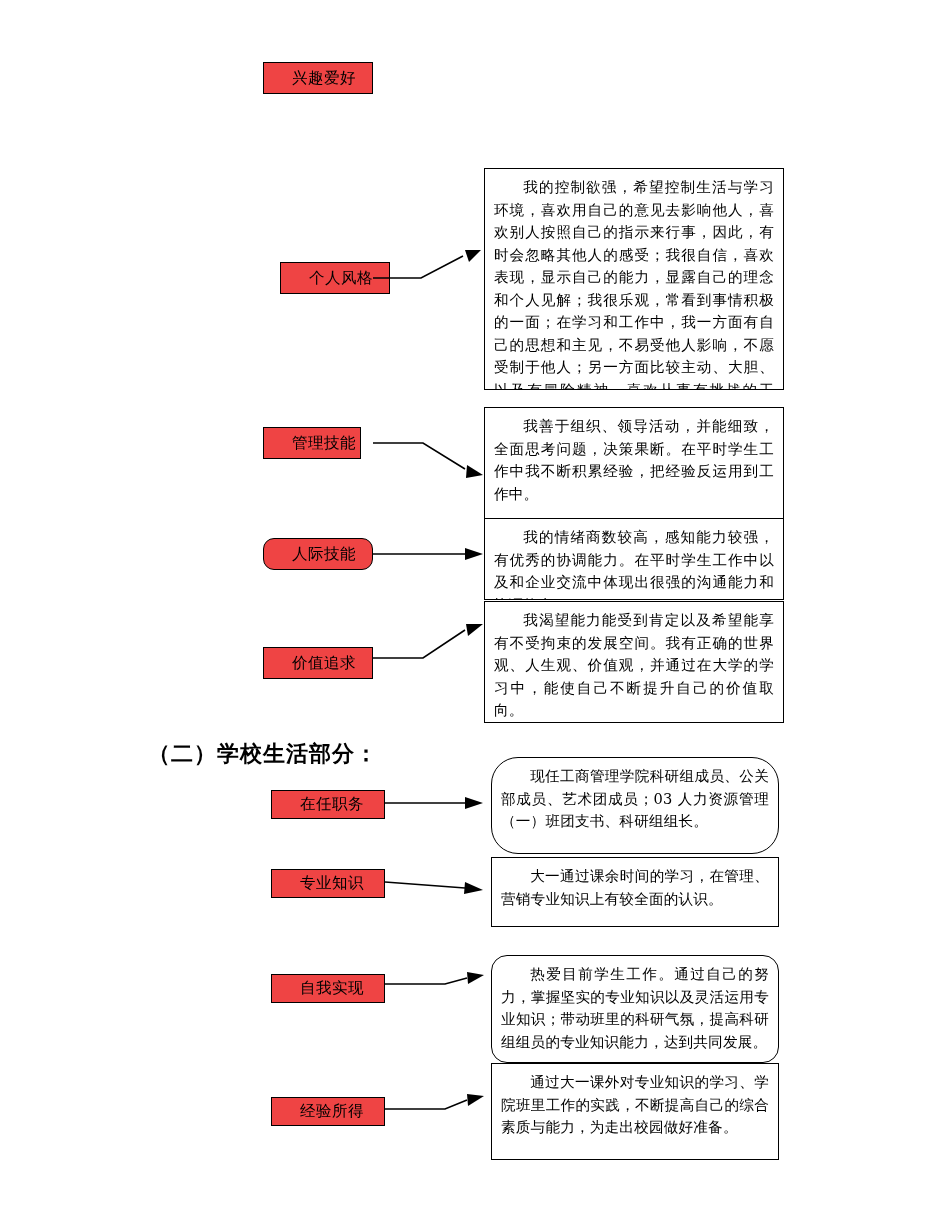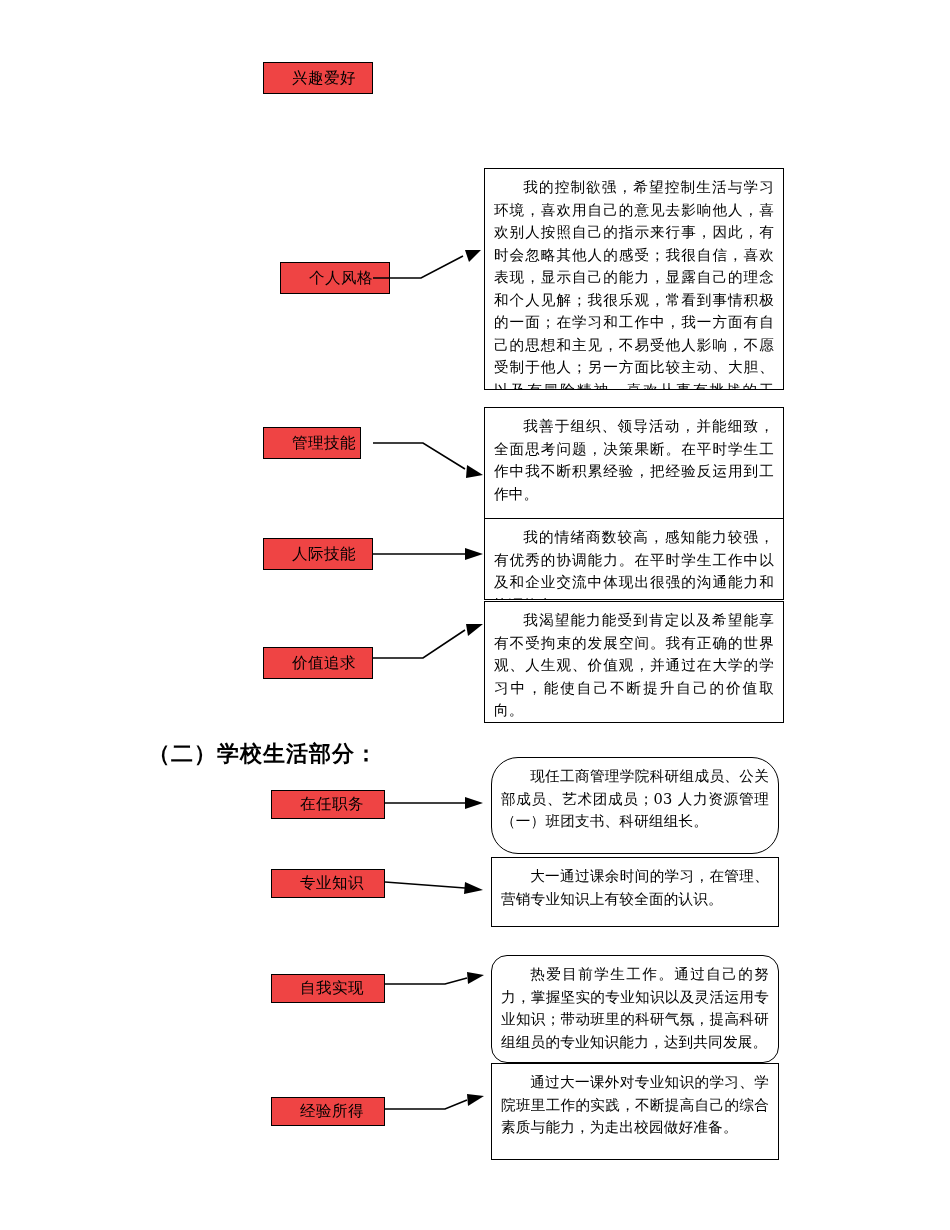--- a/index.html
+++ b/index.html
@@ -91,21 +91,21 @@
     <span>管理技能</span>
   </div>
   <svg class="conn-svg" style="left:373px; top:437px; width:118px; height:44px;">
     <polyline points="0,6 50,6 92,32" fill="none" stroke="#000" stroke-width="1.6"></polyline>
     <polygon points="110,38 94,28 93,41" fill="#000"></polygon>
   </svg>
   <div class="abs text-box" style="left:484px; top:407px; width:300px; height:122px;">
     <p>我善于组织、领导活动，并能细致，全面思考问题，决策果断。在平时学生工作中我不断积累经验，把经验反运用到工作中。</p>
   </div>
 
-  <div class="abs label-box" style="left:263px; top:538px; width:110px; height:32px;">
+  <div class="abs label-box" style="left:263px; top:538px; width:110px; height:32px;border-radius:11px;">
     <span>人际技能</span>
   </div>
   <svg class="conn-svg" style="left:373px; top:545px; width:118px; height:24px;">
     <polyline points="0,9 92,9" fill="none" stroke="#000" stroke-width="1.6"></polyline>
     <polygon points="110,9 92,3 92,15" fill="#000"></polygon>
   </svg>
   <div class="abs text-box" style="left:484px; top:518px; width:300px; height:82px;">
     <p>我的情绪商数较高，感知能力较强，有优秀的协调能力。在平时学生工作中以及和企业交流中体现出很强的沟通能力和协调能力。</p>
   </div>
 

